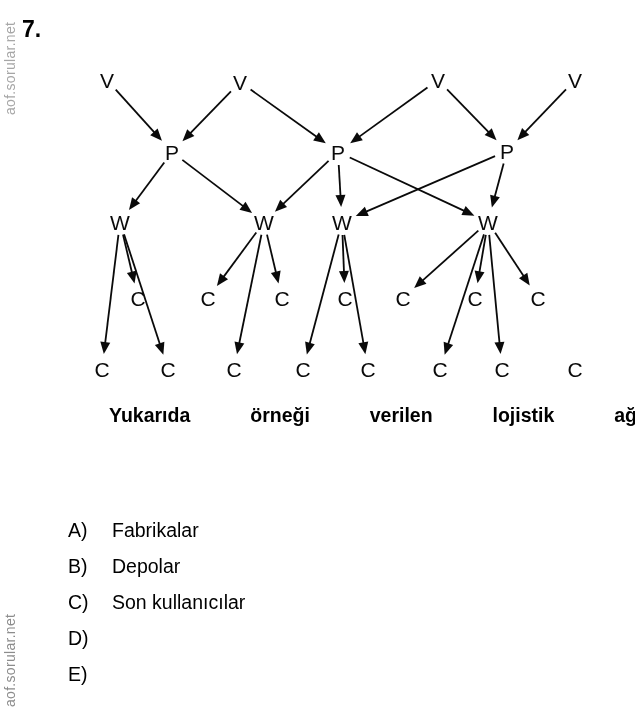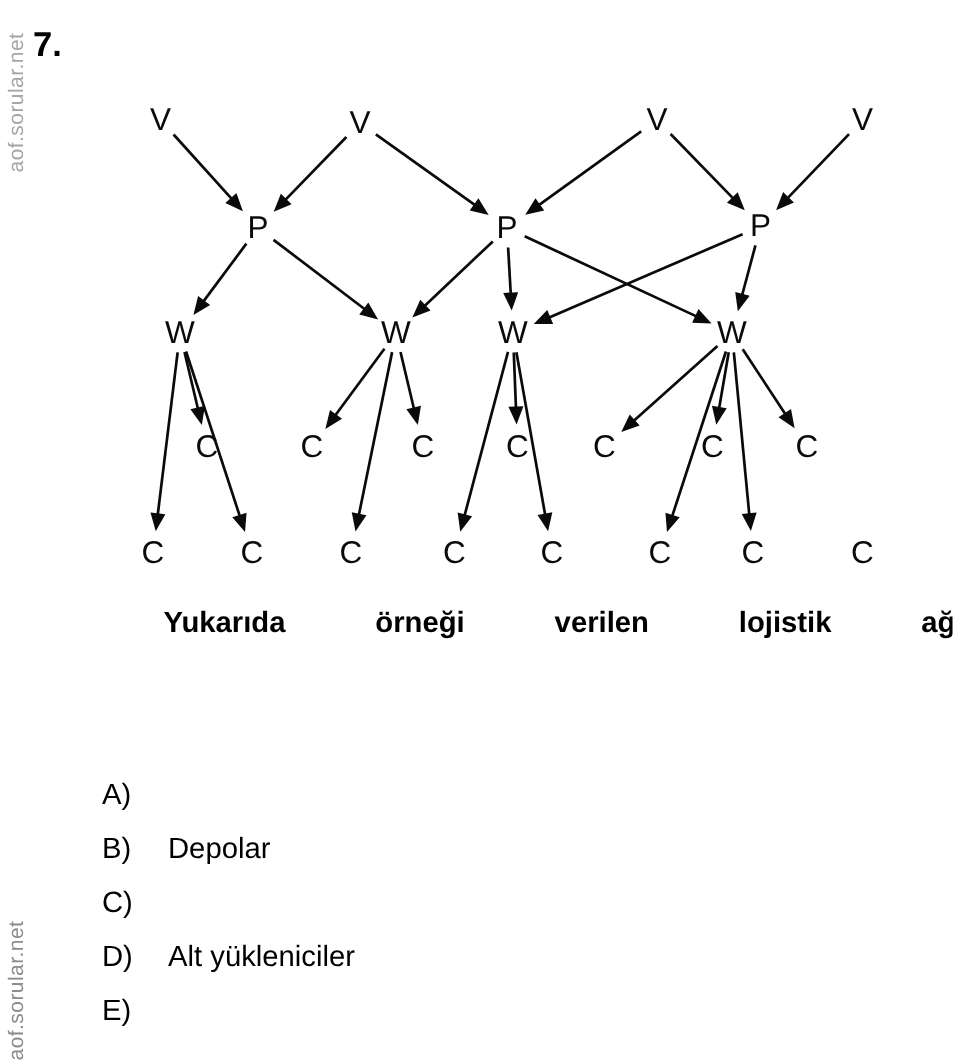--- a/index.html
+++ b/index.html
@@ -127,30 +127,31 @@
       <text x="575" y="369" text-anchor="middle" dominant-baseline="central">C</text>
     </svg>
 
   <div class="question">
     <div class="q-just">Yukarıda örneği verilen lojistik ağ</div>
   </div>
 
   <div class="options">
     <div class="opt">
       <span class="opt-letter">A)</span>
+      <span class="opt-text">Fabrikalar</span>
     </div>
     <div class="opt">
       <span class="opt-letter">B)</span>
       <span class="opt-text">Depolar</span>
     </div>
     <div class="opt">
       <span class="opt-letter">C)</span>
+      <span class="opt-text">Son kullanıcılar</span>
     </div>
     <div class="opt">
       <span class="opt-letter">D)</span>
-      <span class="opt-text">Alt yükleniciler</span>
     </div>
     <div class="opt">
       <span class="opt-letter">E)</span>
     </div>
   </div>
 
 </div>
 
 </body></html>

